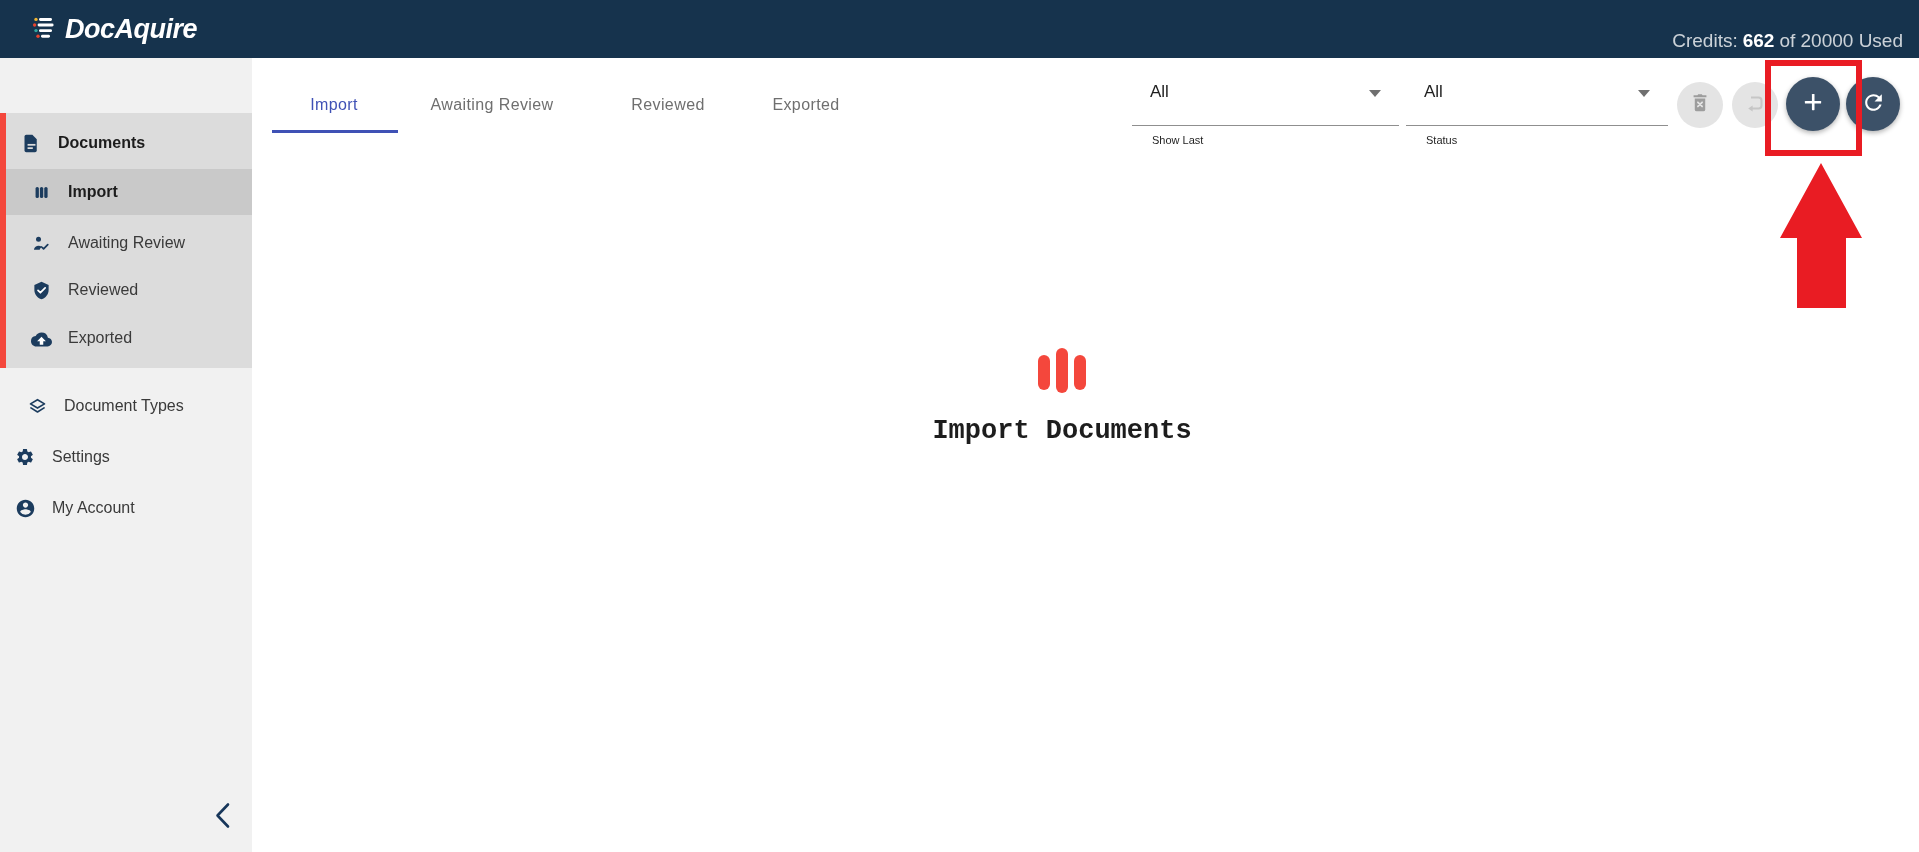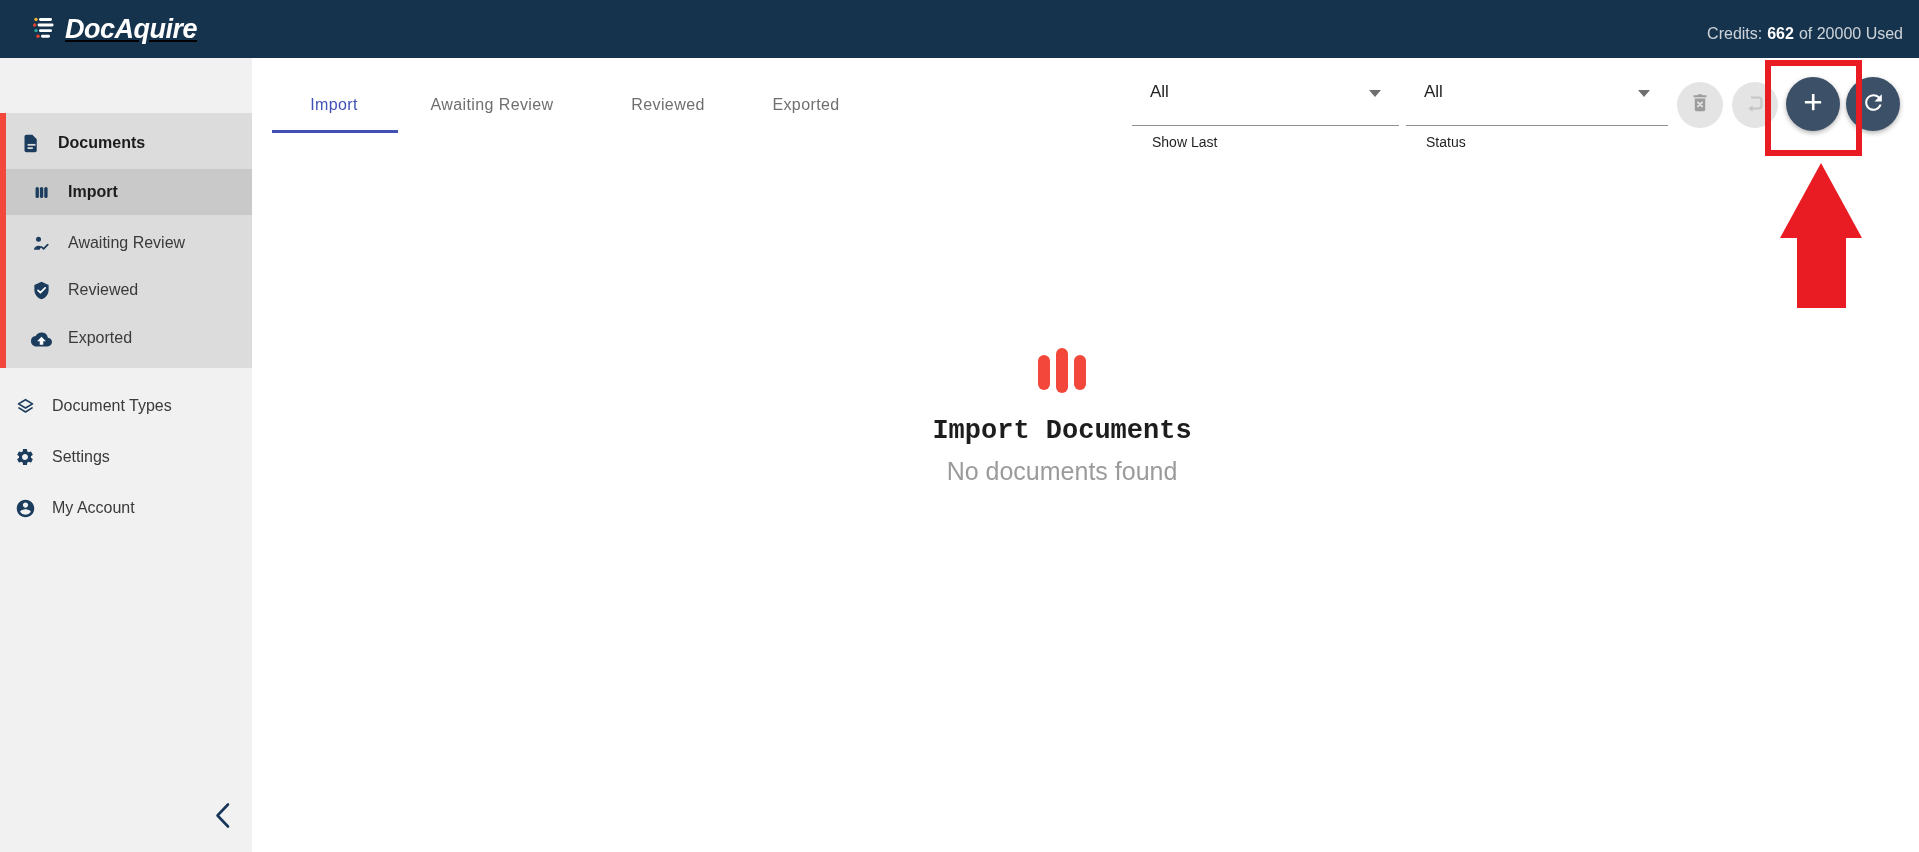--- a/index.html
+++ b/index.html
@@ -4,65 +4,65 @@
 <style>
   * { box-sizing: border-box; }
   html,body { margin:0; padding:0; background:#fff; }
   .screen {
     position:relative; width:1919px; height:852px; overflow:hidden;
     font-family:"Liberation Sans", sans-serif; background:#ffffff;
   }
 
   
   .header { position:absolute; top:0; left:0; width:1919px; height:58px; background:#16334d; }
-  .logo { position:absolute; left:32px; top:14px; display:flex; align-items:flex-start; gap:5px; cursor:pointer;text-decoration:underline; }
+  .logo { position:absolute; left:32px; top:14px; display:flex; align-items:flex-start; gap:5px; cursor:pointer; }
   .logo-text { color:#ffffff; font-size:27px; font-weight:bold; font-style:italic; letter-spacing:-0.5px; }
-  .credits { position:absolute; right:16px; top:5px; height:58px; display:flex; align-items:center; font-size:16px; color:rgba(255,255,255,0.78); }
+  .credits { position:absolute; right:16px; top:12px; height:58px; display:flex; align-items:center; font-size:19px; color:rgba(255,255,255,0.78); }
   .credits .cr-used { color:#ffffff; font-weight:bold; margin:0 5px; }
   .credits .cr-prefix { margin-right:0; }
 
   
   .sidebar { position:absolute; top:58px; left:0; width:252px; height:840px; background:#f1f1f1; }
   .nav-item { position:absolute; left:0; width:252px; height:46px; display:flex; align-items:center; gap:16px; font-size:16px; color:#3a3a3a; cursor:pointer; }
   .nav-item .ic { width:22px; height:22px; flex:0 0 22px; display:flex; align-items:center; justify-content:center; }
   .nav-top { padding-left:14px; }
   .nav-sub { padding-left:24px; }
   .nav-bold { font-weight:bold; color:#1c1c1c; }
 
   .docs-group { position:absolute; top:55px; left:0; width:252px; height:255px; background:#dcdcdc; border-left:6px solid #f4473c; }
   .docs-group .nav-item { width:246px; }
 
   .row-dashboard { top:64px; }
   .g-documents { top:7px;  padding-left:14px; }
   .g-import    { top:56px;  background:#c9c9c9; }
   .g-awaiting  { top:107px; }
   .g-reviewed  { top:154px; }
   .g-exported  { top:202px; }
-  .row-doctypes { top:325px; }
+  .row-doctypes { top:325px;margin-left:12px; }
   .row-settings { top:376px; }
   .row-account  { top:427px; }
 
   .collapse-btn { position:absolute; left:205px; top:742px; width:34px; height:34px; display:flex; align-items:center; justify-content:center; cursor:pointer; }
 
   
   .tab { position:absolute; top:90px; height:30px; transform:translateX(-50%); display:flex; align-items:center; font-size:16px; letter-spacing:0.4px; color:#6f6f6f; cursor:pointer; white-space:nowrap; }
   .tab-import   { left:334px; color:#3f51b5; }
   .tab-awaiting { left:492px; }
   .tab-reviewed { left:668px; }
   .tab-exported { left:806px; }
   .tab-underline { position:absolute; left:272px; top:130px; width:126px; height:3px; background:#3f51b5; }
 
   
   .dd { position:absolute; top:70px; height:80px; cursor:pointer; }
   .dd-show-last { left:1132px; width:267px; }
   .dd-status    { left:1406px; width:262px; }
   .dd-value { position:absolute; left:18px; top:12px; font-size:17px; color:#1f1f1f; }
   .dd-line  { position:absolute; left:0; top:55px; width:100%; height:1.4px; background:#8f8f8f; }
   .dd-arrow { position:absolute; right:18px; top:20px; width:0; height:0; border-left:6px solid transparent; border-right:6px solid transparent; border-top:7px solid #6f6f6f; }
-  .dd-label { position:absolute; left:20px; top:64px; font-size:14px; color:#1f1f1f; }
+  .dd-label { position:absolute; left:20px; top:64px; font-size:11px; color:#1f1f1f; }
 
   
   .circle-btn { position:absolute; border-radius:50%; display:flex; align-items:center; justify-content:center; cursor:pointer; }
   .btn-disabled { width:46px; height:46px; top:82px; background:#e4e4e4; }
   .btn-primary  { width:54px; height:54px; top:77px; background:#3c5168; box-shadow:0 2px 5px rgba(0,0,0,0.3); }
   .btn-delete  { left:1677px; }
   .btn-requeue { left:1732px; }
   .btn-add     { left:1786px; }
   .btn-refresh { left:1846px; }
 
@@ -277,16 +277,15 @@
 
   <div class="empty">
     <span>
       <svg width="48" height="46" viewBox="0 0 48 46">
         <rect x="0" y="7" width="12" height="35" rx="6" fill="#f4473c"></rect>
         <rect x="18" y="0" width="12" height="45" rx="6" fill="#f4473c"></rect>
         <rect x="36" y="7" width="12" height="35" rx="6" fill="#f4473c"></rect>
       </svg>
     </span>
     <div class="empty-title">Import Documents</div>
-    <div class="empty-note">No documents found</div>
   </div>
 
 </div>
 
 </body></html>

